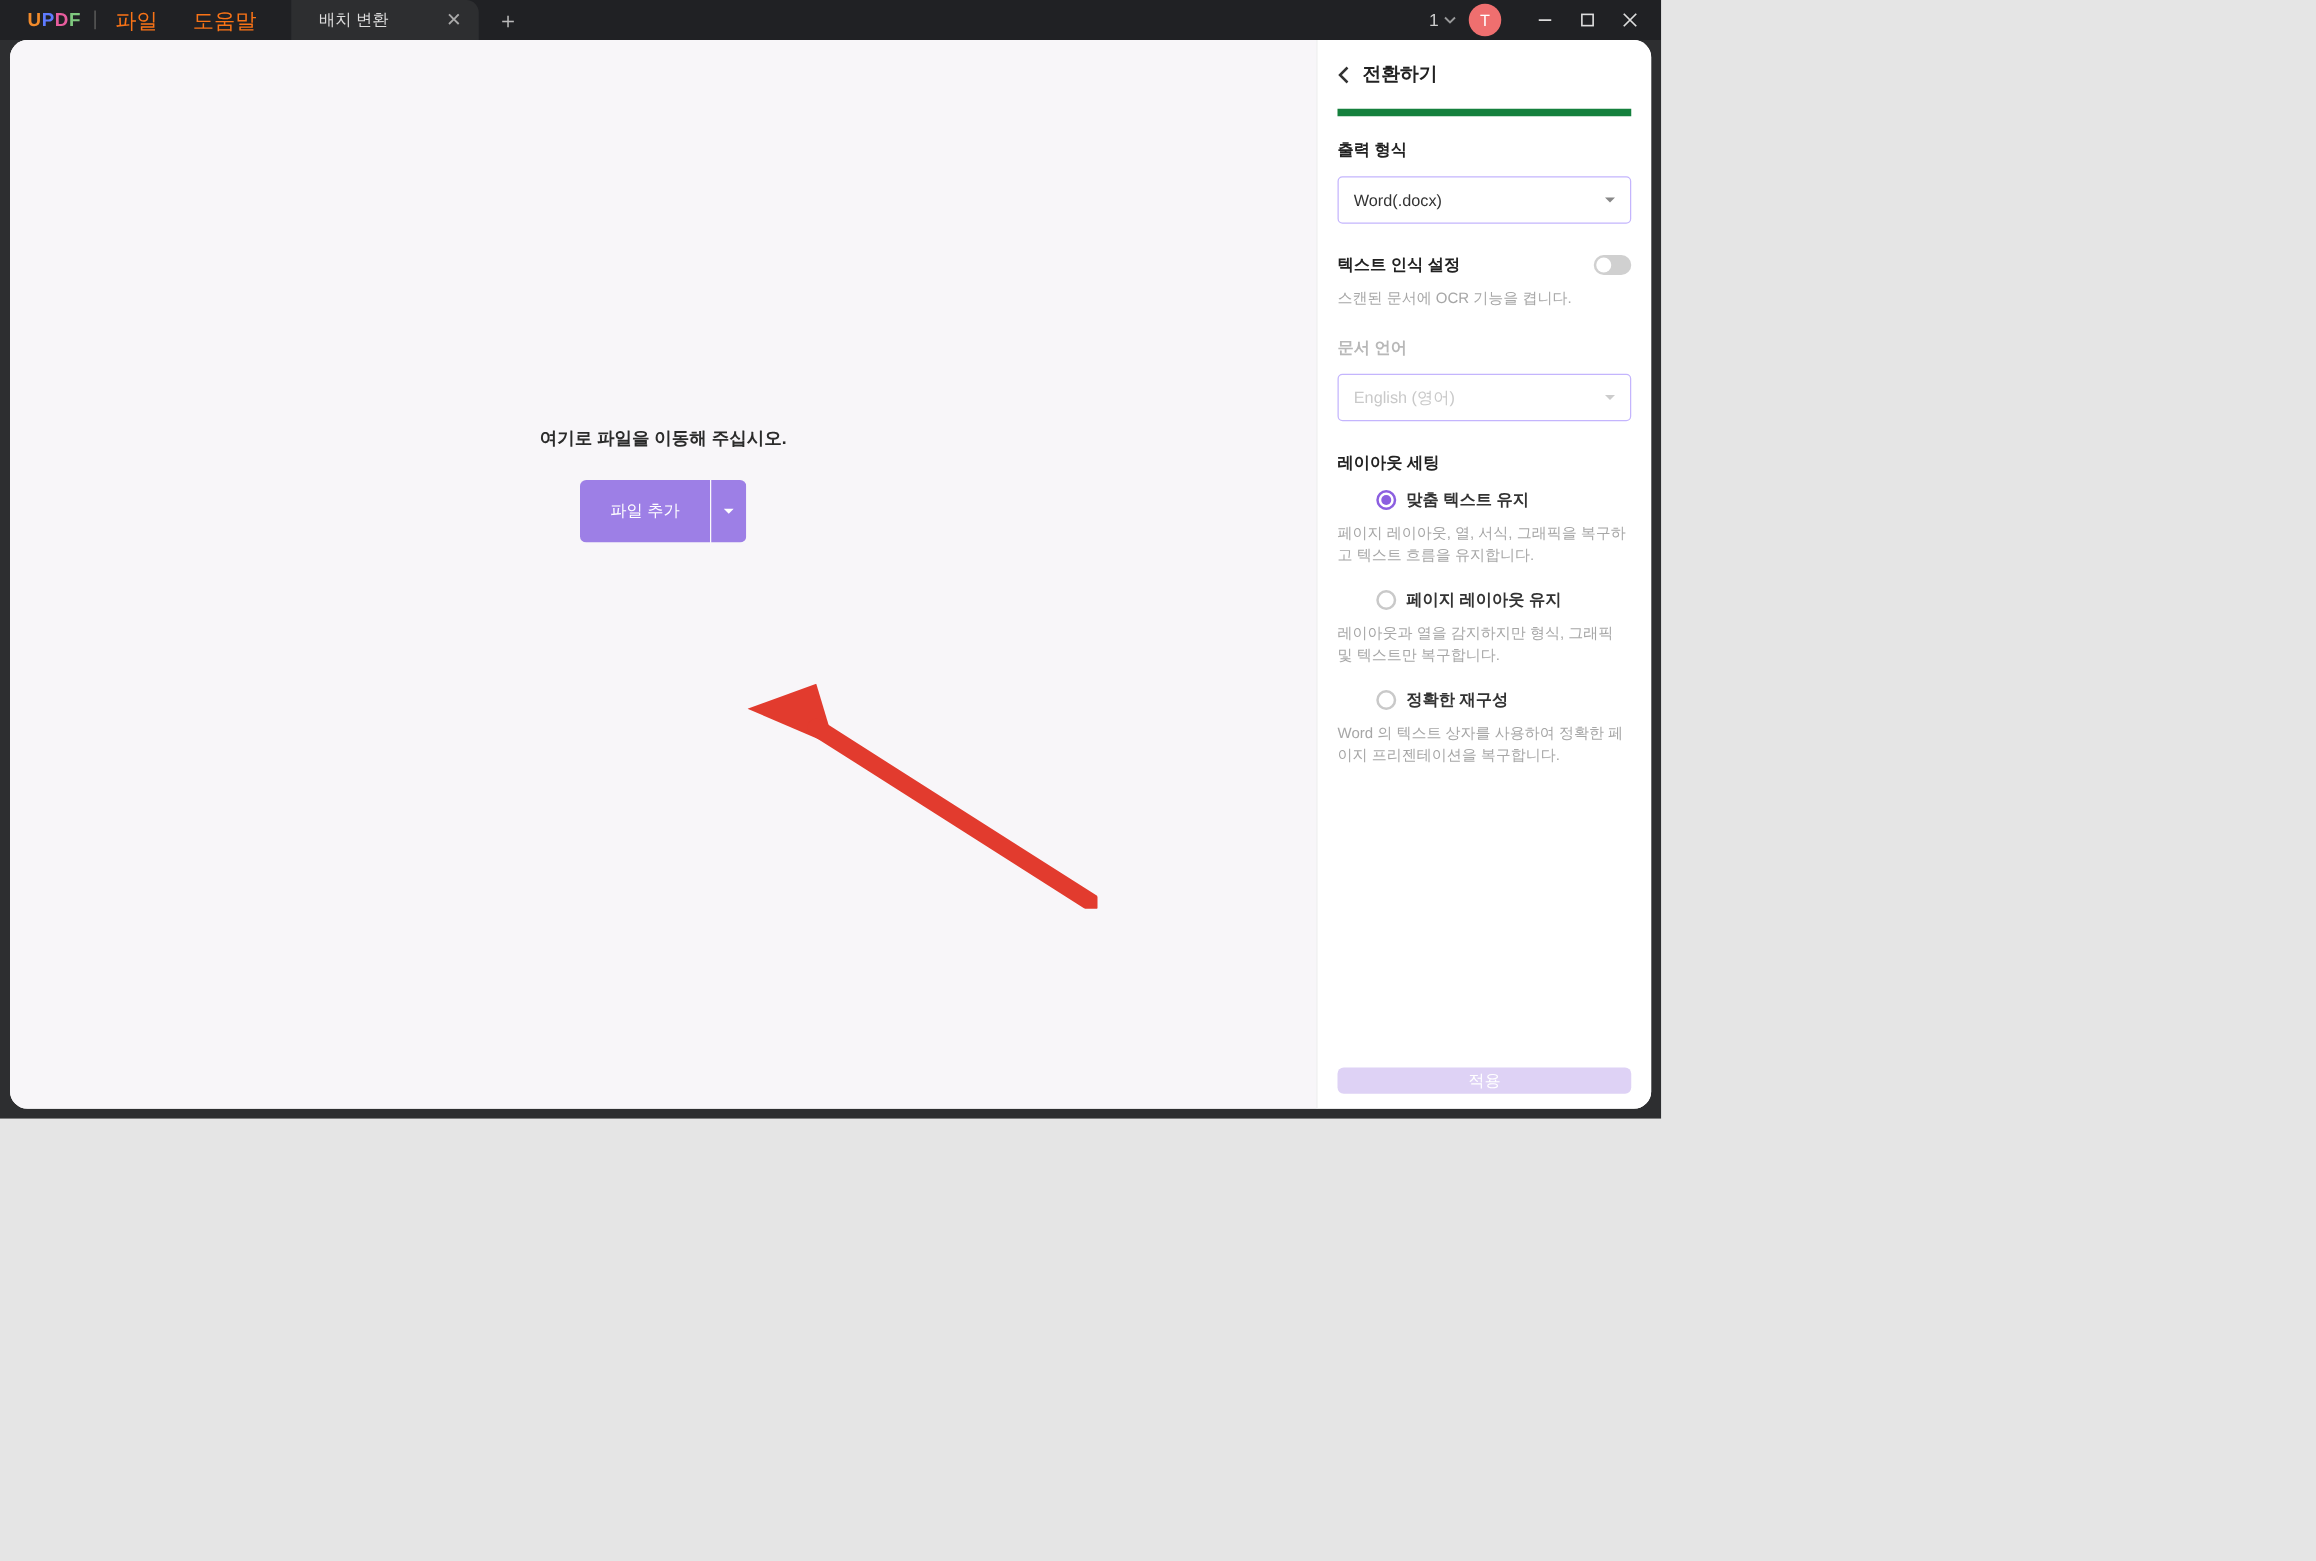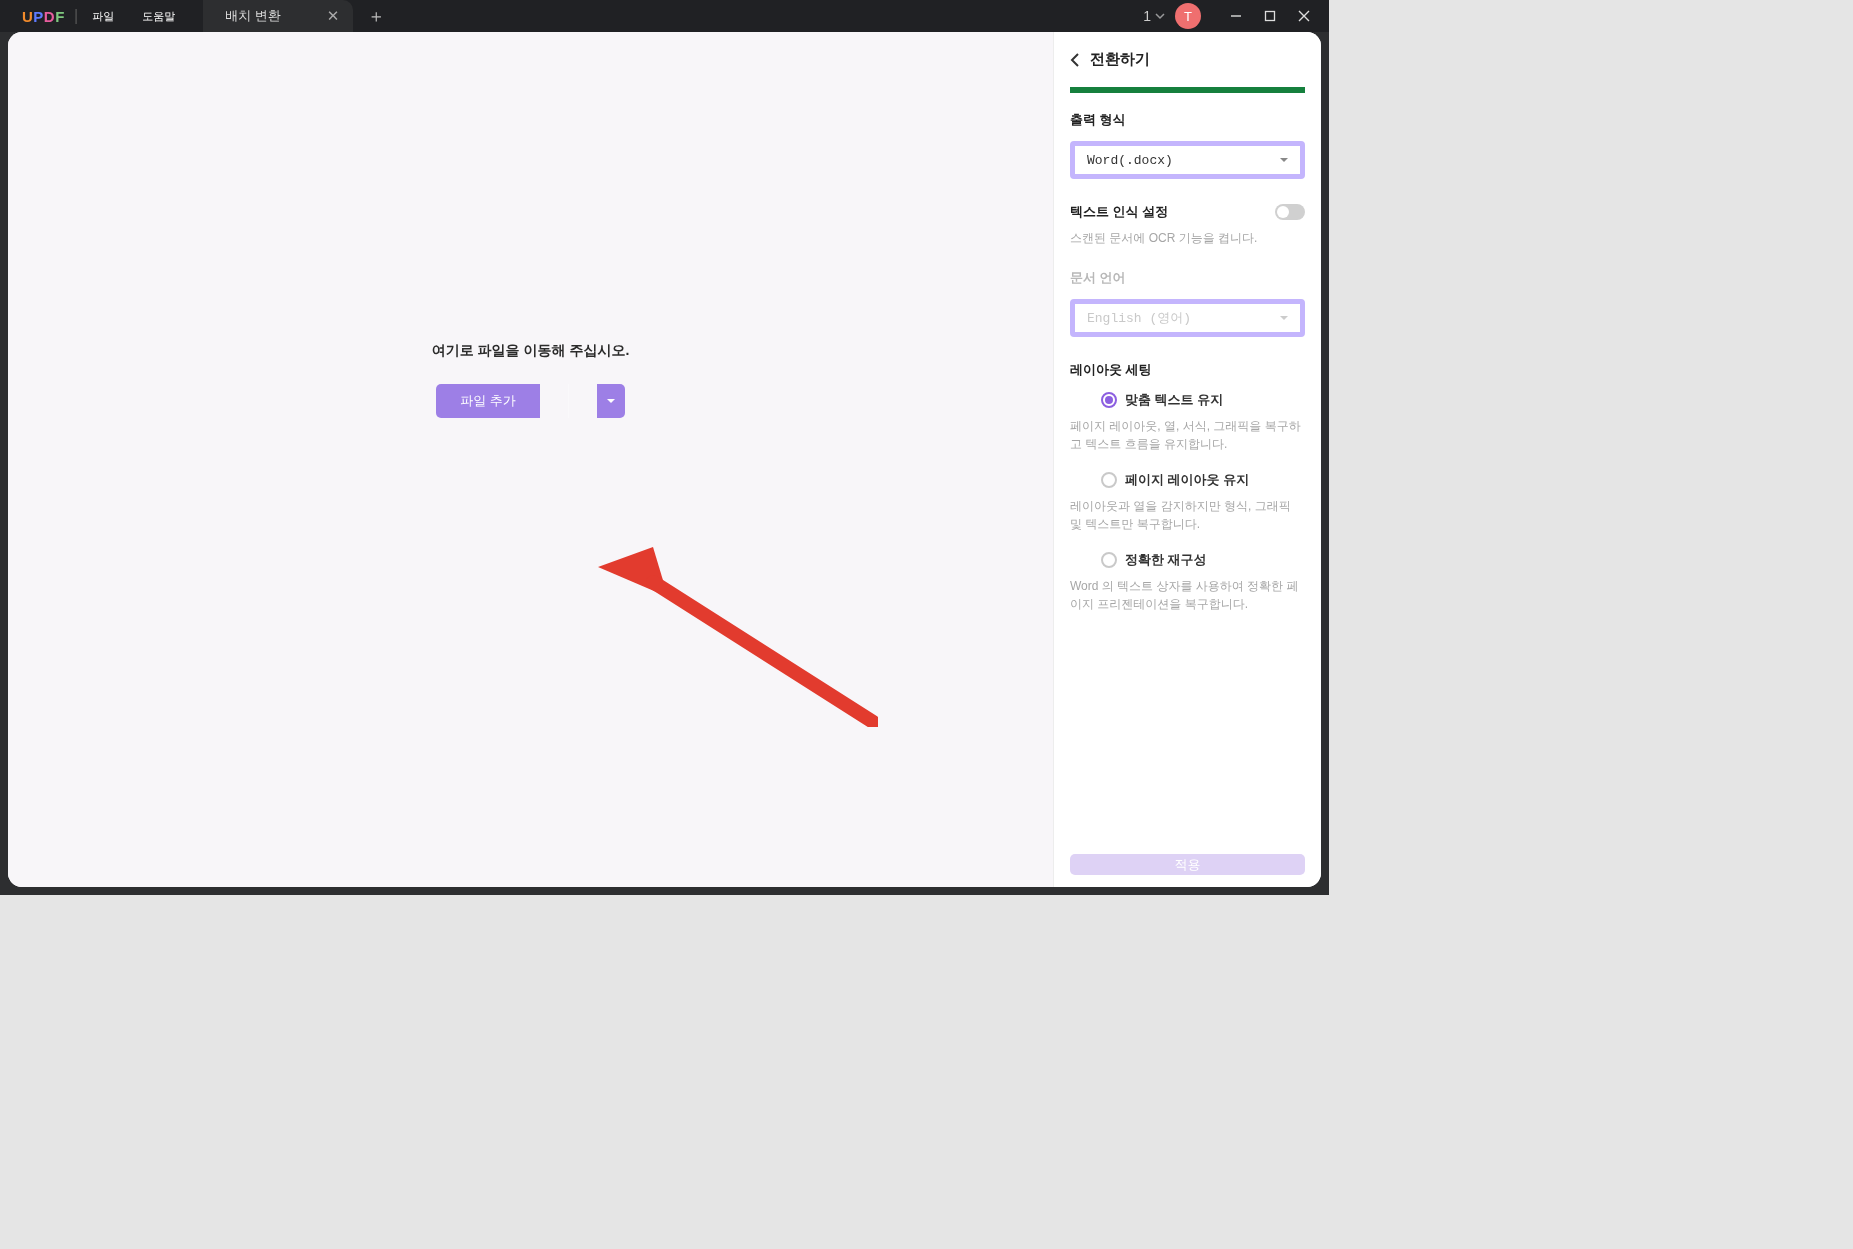--- a/index.html
+++ b/index.html
@@ -34,22 +34,22 @@
   }
   .logo-u { color: #f28b2b; }
   .logo-p { color: #5e7bff; }
   .logo-d { color: #e85d9e; }
   .logo-f { color: #7fc97f; }
   .menu-sep {
     color: #555;
     margin: 0 14px;
   }
   .menu-item {
-    color: #ffffff;
-    font-size: 11px;
+    color: #f97316;
+    font-size: 17px;
     margin-right: 28px;
     cursor: pointer;
   }
   .tab {
     height: 100%;
     background: #2d2e30;
     color: #ddd;
     display: flex;
     align-items: center;
     padding: 0 14px 0 22px;
@@ -128,25 +128,24 @@
     margin-bottom: 18px;
   }
   .dz-text {
     color: #2b2b2b;
     font-size: 14px;
     font-weight: 600;
     margin-bottom: 24px;
   }
   .add-btn {
     display: flex;
-    height: 34px;
+    height: 50px;
     border-radius: 5px;
     overflow: hidden;
     cursor: pointer;
-    gap: 28px;
   }
   .add-btn-label {
     background: #9d7fe6;
     color: #fff;
     font-size: 13px;
     padding: 0 24px;
     display: flex; align-items: center;
   }
   .add-btn-split {
     width: 1px;
@@ -201,31 +200,30 @@
   .section-label {
     font-size: 13px;
     font-weight: 700;
     color: #222;
     margin-bottom: 12px;
   }
   .section-label.muted { color: #b8b8b8; font-weight: 600; }
   .select-box {
     width: 100%;
     height: 38px;
-    border: 5px solid #c4b5fd;
+    border: 1px solid #c4b5fd;
     border-radius: 4px;
     display: flex;
     align-items: center;
     justify-content: space-between;
     padding: 0 12px;
     font-size: 13px;
     color: #333;
     cursor: pointer;
     margin-bottom: 24px;
-    font-family: Liberation Mono, monospace;
   }
   .select-box.disabled {
     color: #c9c9c9;
     cursor: default;
   }
   .toggle-row {
     display: flex;
     justify-content: space-between;
     align-items: center;
     margin-bottom: 8px;

